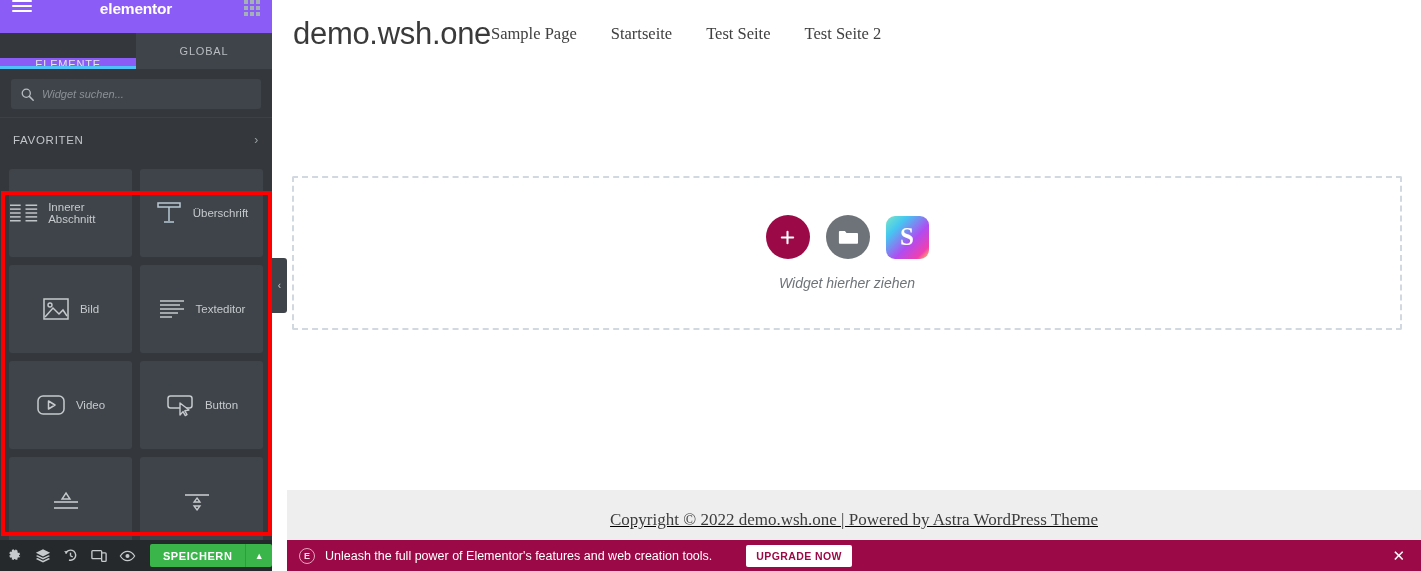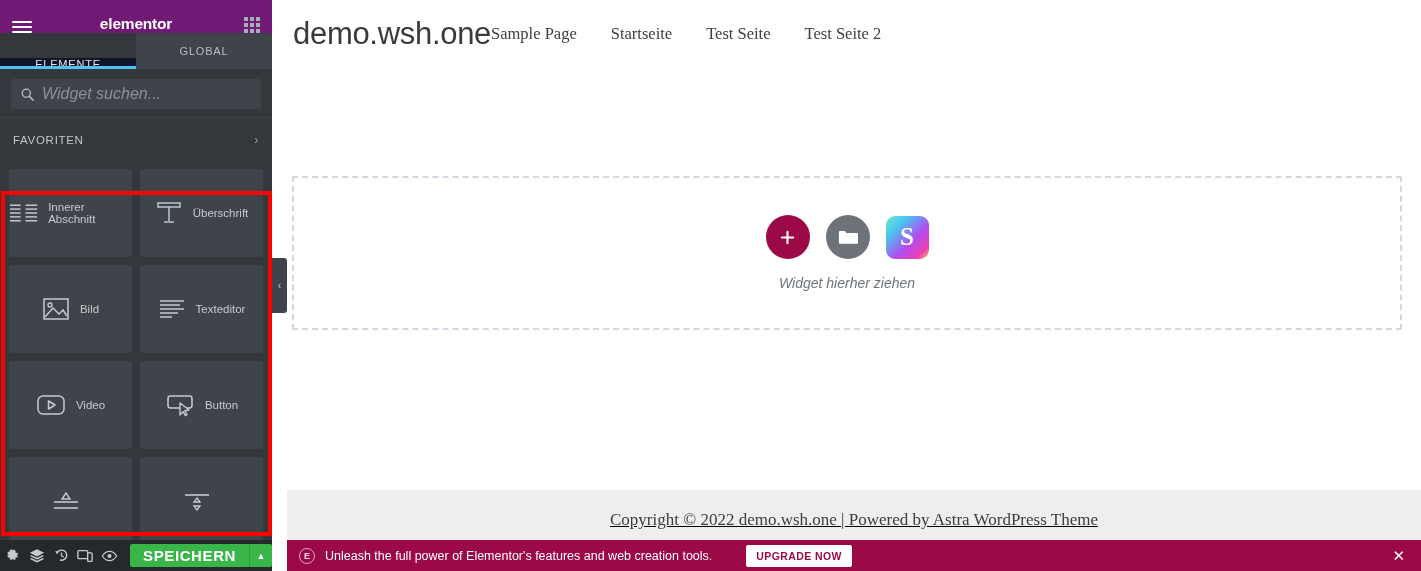--- a/index.html
+++ b/index.html
@@ -12,56 +12,56 @@
   #app { position: relative; width: 1421px; height: 571px; }
 
   
   #panel {
     position: absolute; left: 0; top: 0;
     width: 272px; height: 540px;
     background: #34383c;
     display: flex; flex-direction: column;
   }
   #panel-header {
-    height: 33px; background: #701a75;
-    display: flex; align-items: flex-end; justify-content: space-between;
+    height: 33px; background: #8b5cf6;
+    display: flex; align-items: flex-start; justify-content: space-between;
     padding: 0 12px; flex: 0 0 33px;
   }
   .hamburger { width: 20px; display: flex; flex-direction: column; gap: 3px; cursor: pointer; }
   .hamburger i { display: block; height: 2px; background: #fff; border-radius: 1px; }
   .logo-text {
     color: #fff; font-size: 15.5px; font-weight: bold; letter-spacing: -0.2px;
     position: absolute; left: 50%; transform: translateX(-50%);
   }
   .grid-icon { display: grid; grid-template-columns: repeat(3, 4px); gap: 2px; cursor: pointer; }
   .grid-icon span { width: 4px; height: 4px; background: #a4afb7; display: block; }
 
   #panel-tabs { display: flex; height: 36px; flex: 0 0 36px; }
   .ptab {
     flex: 1; display: flex; align-items: center; justify-content: center;
     font-size: 11px; letter-spacing: 0.8px; color: #b9bdc2;
     background: #3f444b; cursor: pointer; position: relative;
   }
-  .ptab.active { background: #0f172a; color: #e3e6e8; margin-top: 25px; }
+  .ptab.active { background: #8b5cf6; color: #e3e6e8; margin-top: 25px; }
   .ptab.active::after {
     content: ""; position: absolute; left: 0; right: 0; bottom: 0;
     height: 3px; background: #4fc3f7;
   }
 
   #panel-body { flex: 1; overflow: hidden; background: #34383c; position: relative; }
 
   .search-wrap { padding: 10px 11px 8px; }
   .search-box {
     height: 30px; background: #3f444b; border-radius: 3px;
     display: flex; align-items: center; padding: 0 10px; gap: 8px;
   }
   .search-box svg { flex: 0 0 auto; }
   .search-box input {
     background: none; border: none; outline: none;
-    color: #9aa0a6; font-size: 16px; 
+    color: #9aa0a6; font-size: 11px; 
     font-family: "Liberation Sans", sans-serif; width: 100%;
   }
   .search-box input::placeholder { color: #8b9096; font-style: italic; }
 
   .cat-head {
     height: 44px; display: flex; align-items: center; justify-content: space-between;
     padding: 0 13px; color: #c2c6ca; font-size: 11.5px;
     letter-spacing: 0.7px; cursor: pointer;
     border-top: 1px solid #3d4146;
   }
@@ -99,21 +99,21 @@
   #panel-foot {
     position: absolute; left: 0; top: 540px; width: 272px; height: 31px;
     background: #26292c; display: flex; align-items: center; z-index: 35;
   }
   .foot-ico {
     width: 30px; height: 31px; display: flex; align-items: center; justify-content: center;
     cursor: pointer;
   }
   #save-btn {
     margin-left: 8px; height: 23px; background: #39b54a; color: #fff;
-    font-size: 15px; font-weight: bold; letter-spacing: 0.6px;
+    font-size: 11px; font-weight: bold; letter-spacing: 0.6px;
     display: flex; align-items: center; padding: 0 13px; cursor: pointer;
     border-radius: 2px 0 0 2px;
   }
   #save-arrow {
     height: 23px; width: 28px; background: #39b54a; border-left: 1px solid #2f9c3f;
     display: flex; align-items: center; justify-content: center;
     color: #fff; font-size: 9px; cursor: pointer; border-radius: 0 2px 2px 0;
   }
 
   

